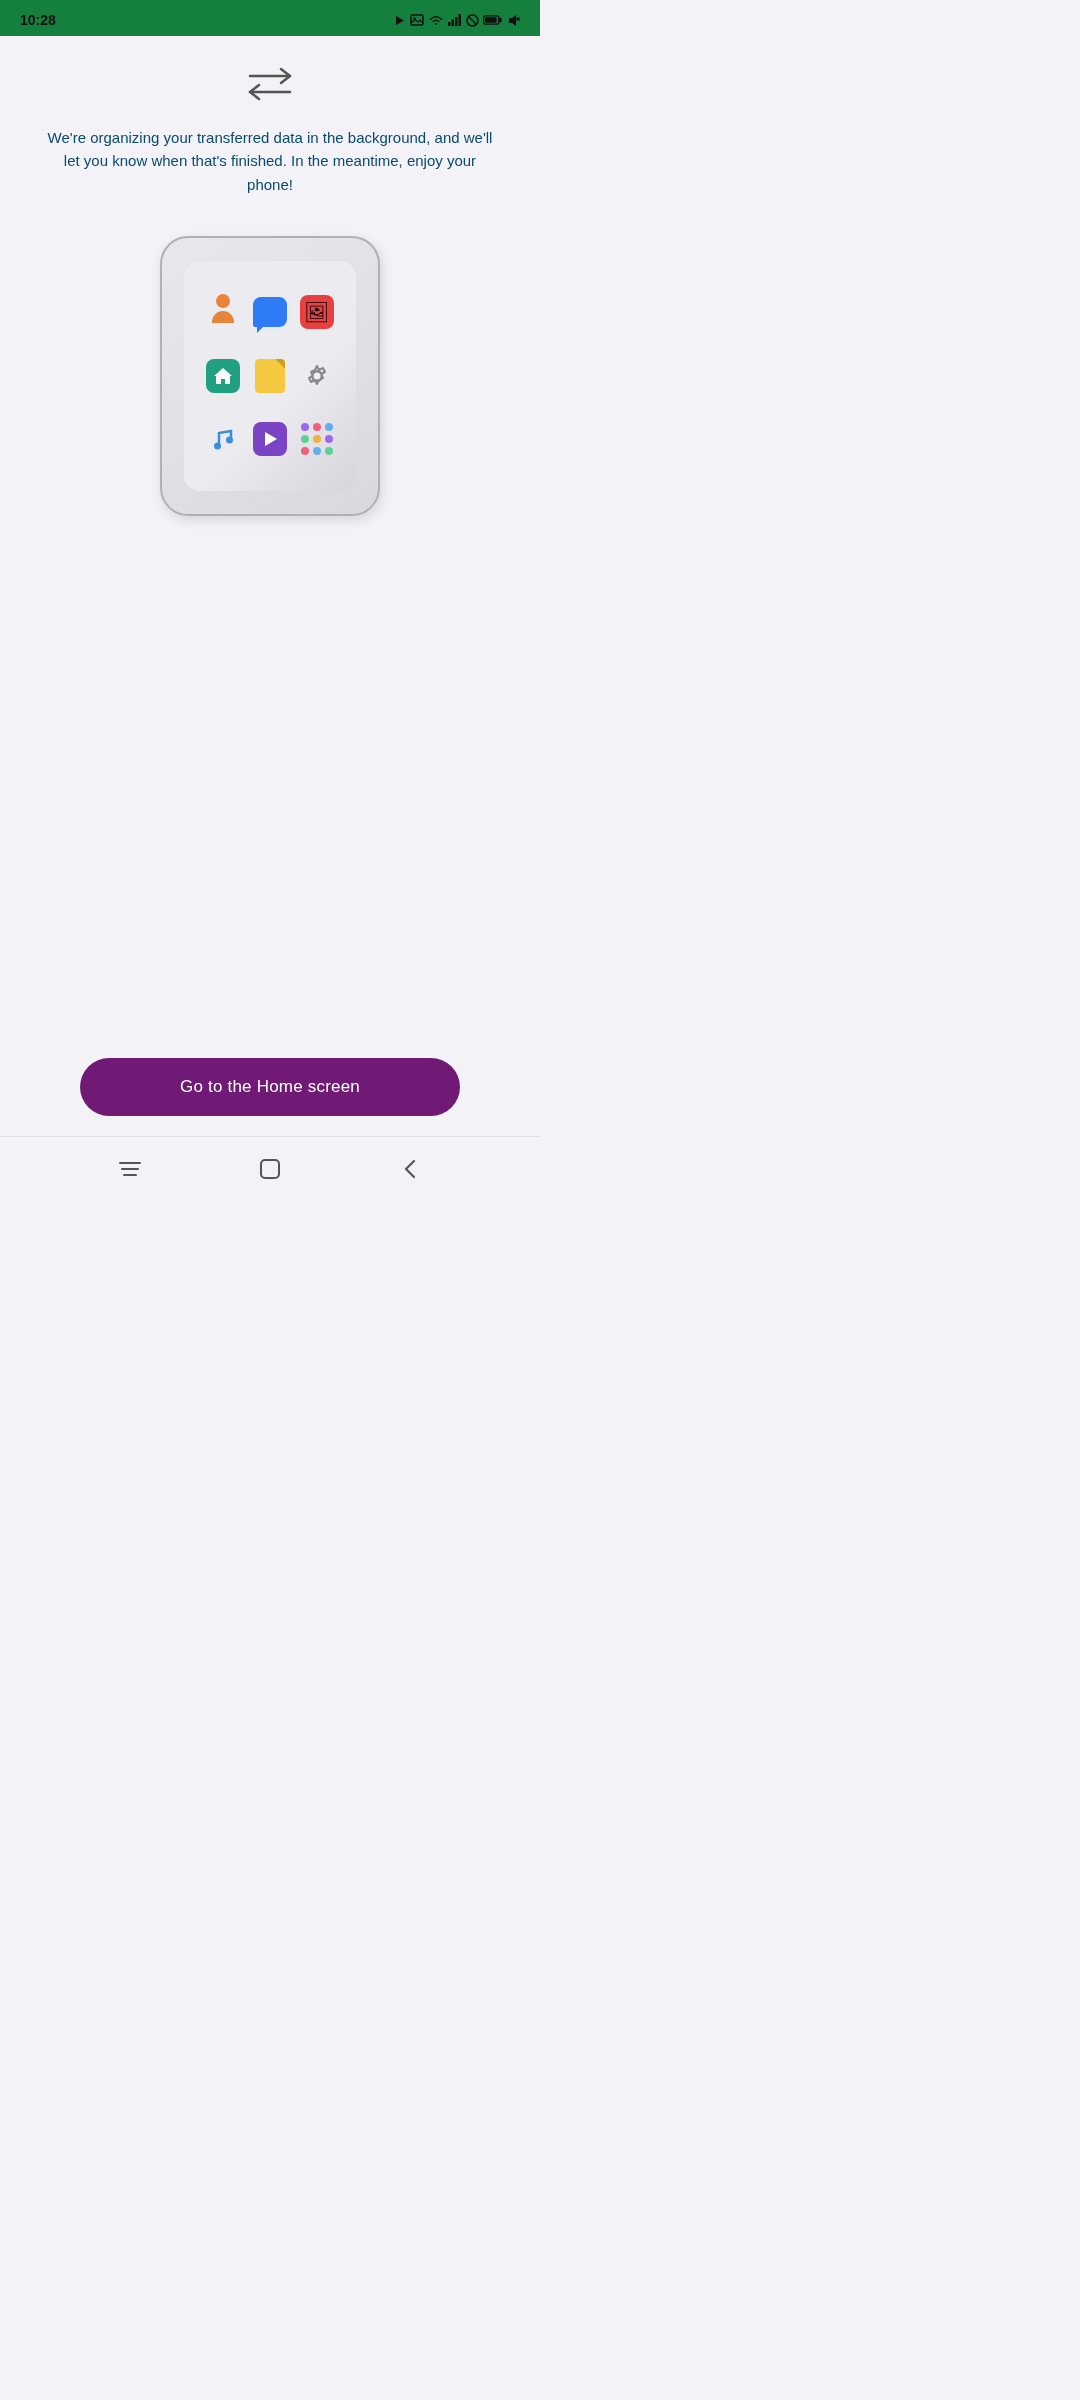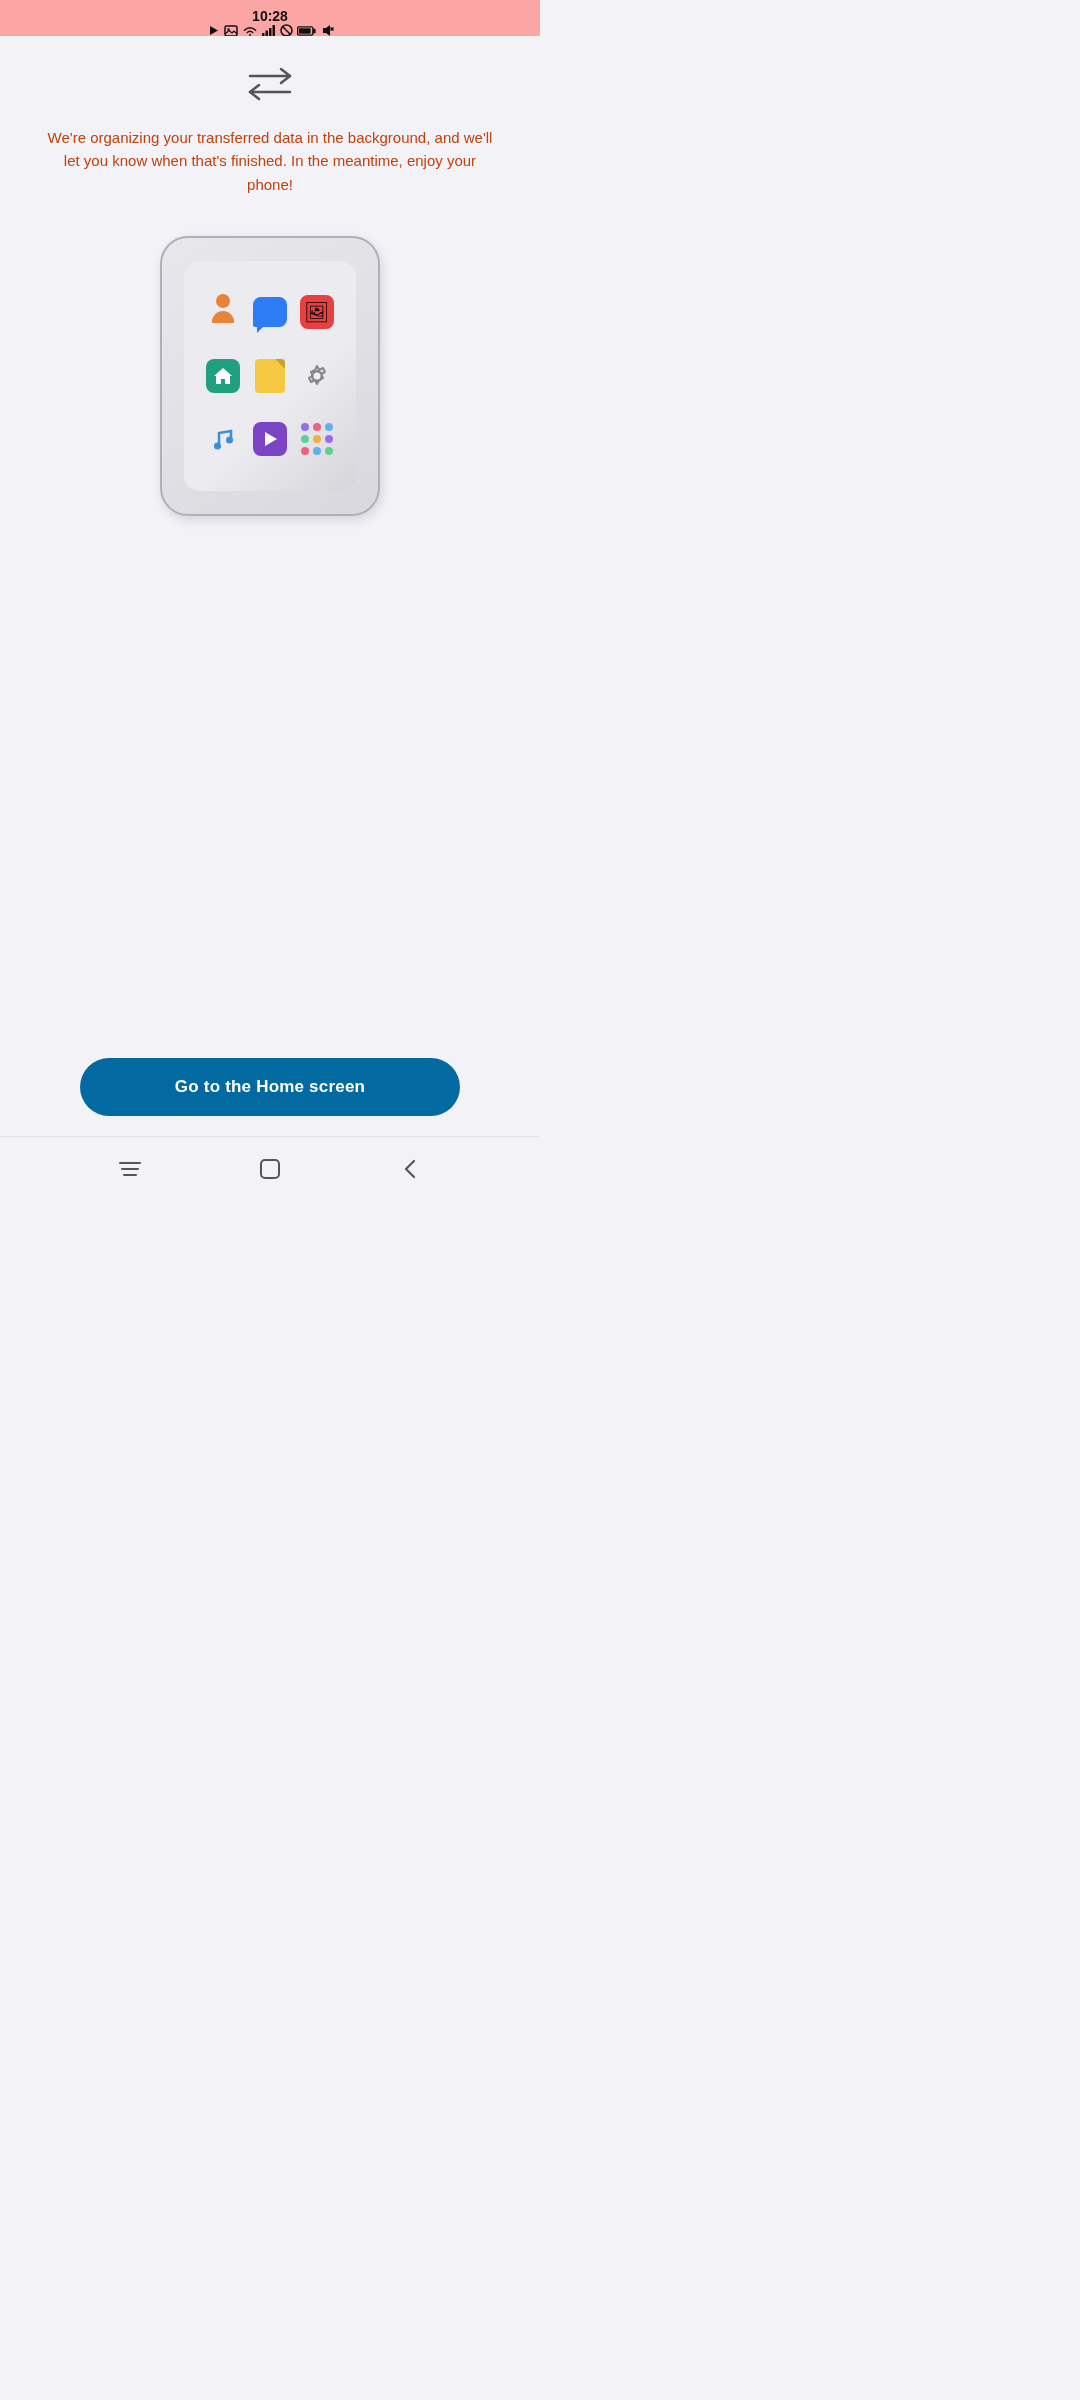--- a/index.html
+++ b/index.html
@@ -15,22 +15,21 @@
       overflow: hidden;
     }
 
     
     .status-bar {
       display: flex;
       justify-content: space-between;
       align-items: center;
       padding: 8px 20px 4px 20px;
       height: 36px;
-      background: #fca5a5;
-      flex-direction: column;
+      background: #15803d;
     }
     .status-time {
       font-size: 14px;
       font-weight: 600;
       color: #111;
     }
     .status-icons {
       display: flex;
       align-items: center;
       gap: 4px;
@@ -57,21 +56,21 @@
       font-weight: 700;
       color: #111;
       text-align: center;
       line-height: 1.25;
       margin-bottom: 18px;
     }
 
     
     .subtitle {
       font-size: 15px;
-      color: #c2410c;
+      color: #0c4a6e;
       text-align: center;
       line-height: 1.55;
       margin-bottom: 40px;
     }
 
     
     .phone-illustration {
       width: 220px;
       height: 280px;
       background: linear-gradient(145deg, #e8e8ec, #d8d8de);
@@ -240,26 +239,26 @@
       padding: 0 30px 20px 30px;
       background: #f2f2f7;
       display: flex;
       justify-content: center;
     }
 
     .home-button {
       width: 100%;
       max-width: 380px;
       height: 58px;
-      background: #0369a1;
+      background: #701a75;
       border: none;
       border-radius: 30px;
       color: #fff;
       font-size: 17px;
-      font-weight: 700;
+      font-weight: 400;
       cursor: pointer;
       letter-spacing: 0.2px;
     }
 
     
     .nav-bar {
       height: 64px;
       background: #f2f2f7;
       display: flex;
       align-items: center;

